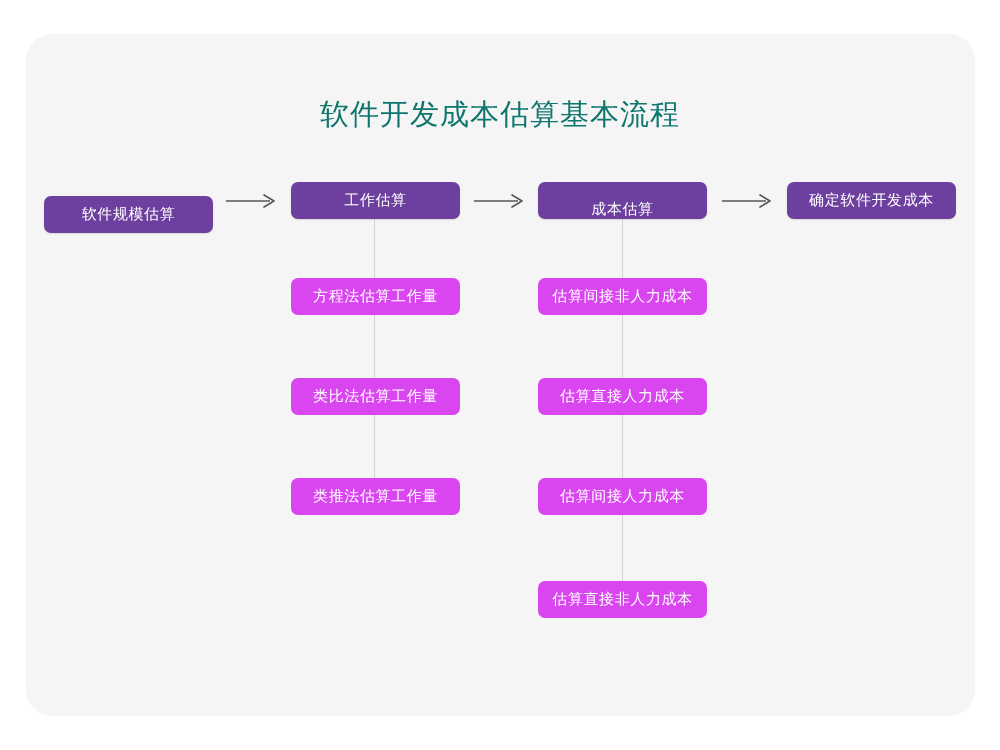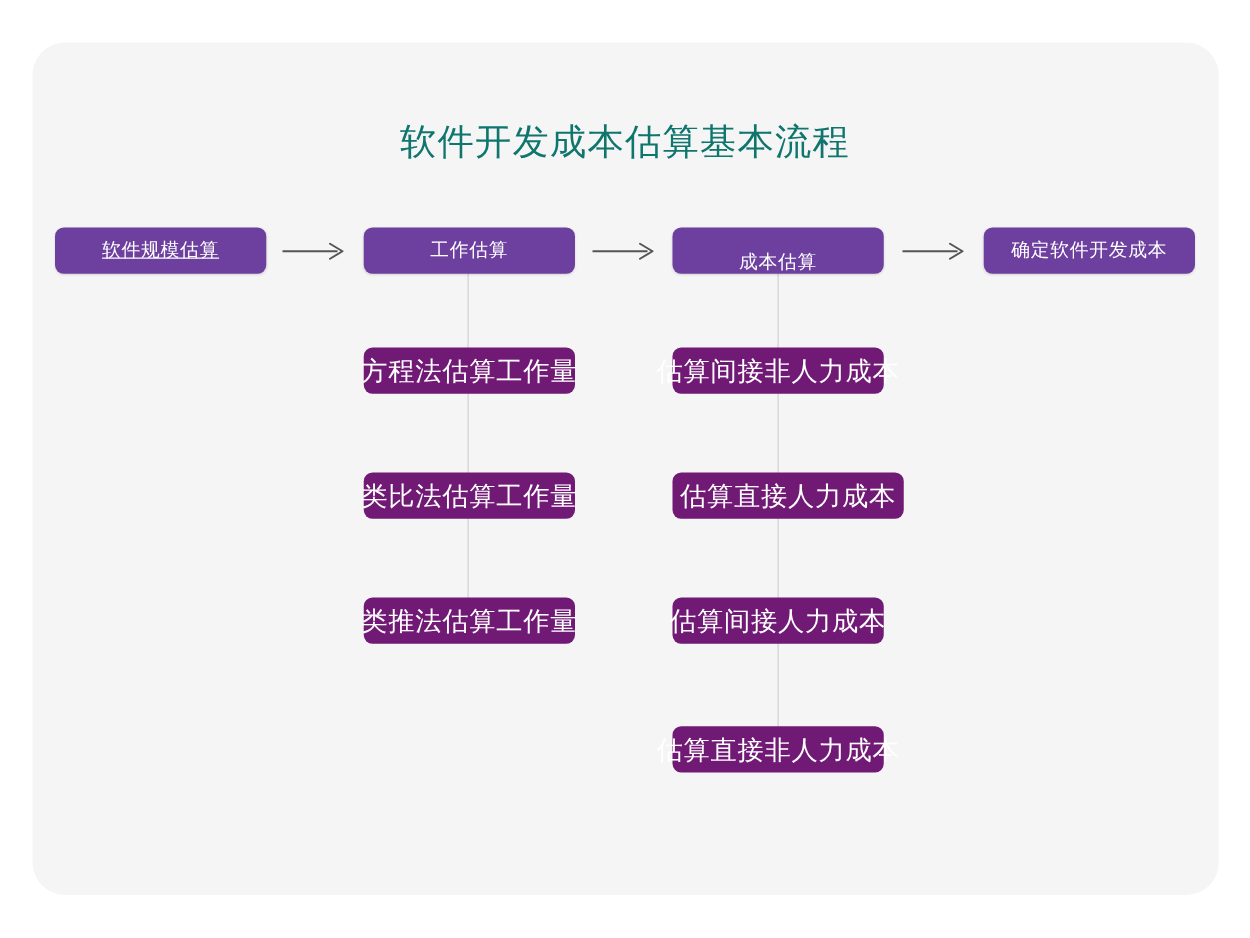--- a/index.html
+++ b/index.html
@@ -73,22 +73,22 @@
   }
 
   .node.primary {
     background: #6d3f9e;
     font-size: 15px;
     height: 37px;
     box-shadow: 0 1px 2px rgba(0,0,0,0.12);
   }
 
   .node.secondary {
-    background: #701a75;
-    font-size: 21px;
+    background: #d946ef;
+    font-size: 15px;
     height: 37px;
   }
 
   .arrow {
     position: absolute;
     height: 30px;
     display: flex;
     align-items: center;
     justify-content: center;
     color: #555555;
@@ -105,21 +105,21 @@
   <div class="card"></div>
 
   <div class="diagram">
 
     <div class="title">软件开发成本估算基本流程</div>
 
     <div class="vline" style="left:374px; top:218px; height:281px;"></div>
 
     <div class="vline" style="left:622px; top:218px; height:381px;"></div>
 
-    <div class="node primary" style="left:44px; top:182px; width:169px;text-decoration:underline;">
+    <div class="node primary" style="left:44px; top:196px; width:169px;">
       <span>软件规模估算</span>
     </div>
 
     <div class="node primary" style="left:291px; top:182px; width:169px;">
       <span>工作估算</span>
     </div>
 
     <div class="node primary" style="left:538px; top:182px; width:169px;align-items:flex-end;">
       <span>成本估算</span>
     </div>
@@ -158,21 +158,21 @@
     </div>
 
     <div class="node secondary" style="left:291px; top:478px; width:169px;">
       <span>类推法估算工作量</span>
     </div>
 
     <div class="node secondary" style="left:538px; top:278px; width:169px;">
       <span>估算间接非人力成本</span>
     </div>
 
-    <div class="node secondary" style="left:538px; top:378px; width:185px;">
+    <div class="node secondary" style="left:538px; top:378px; width:169px;">
       <span>估算直接人力成本</span>
     </div>
 
     <div class="node secondary" style="left:538px; top:478px; width:169px;">
       <span>估算间接人力成本</span>
     </div>
 
     <div class="node secondary" style="left:538px; top:581px; width:169px;">
       <span>估算直接非人力成本</span>
     </div>

